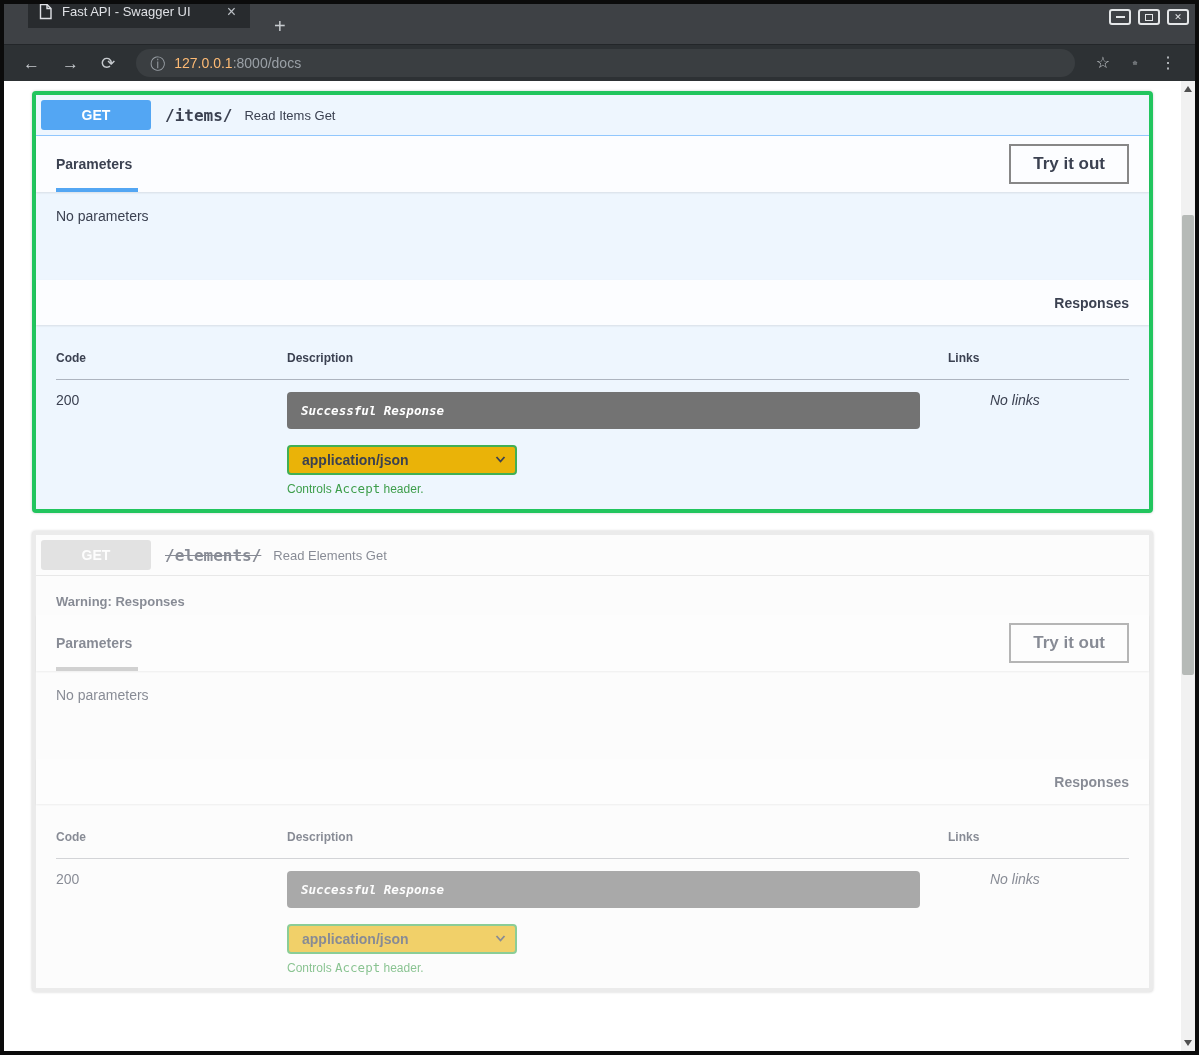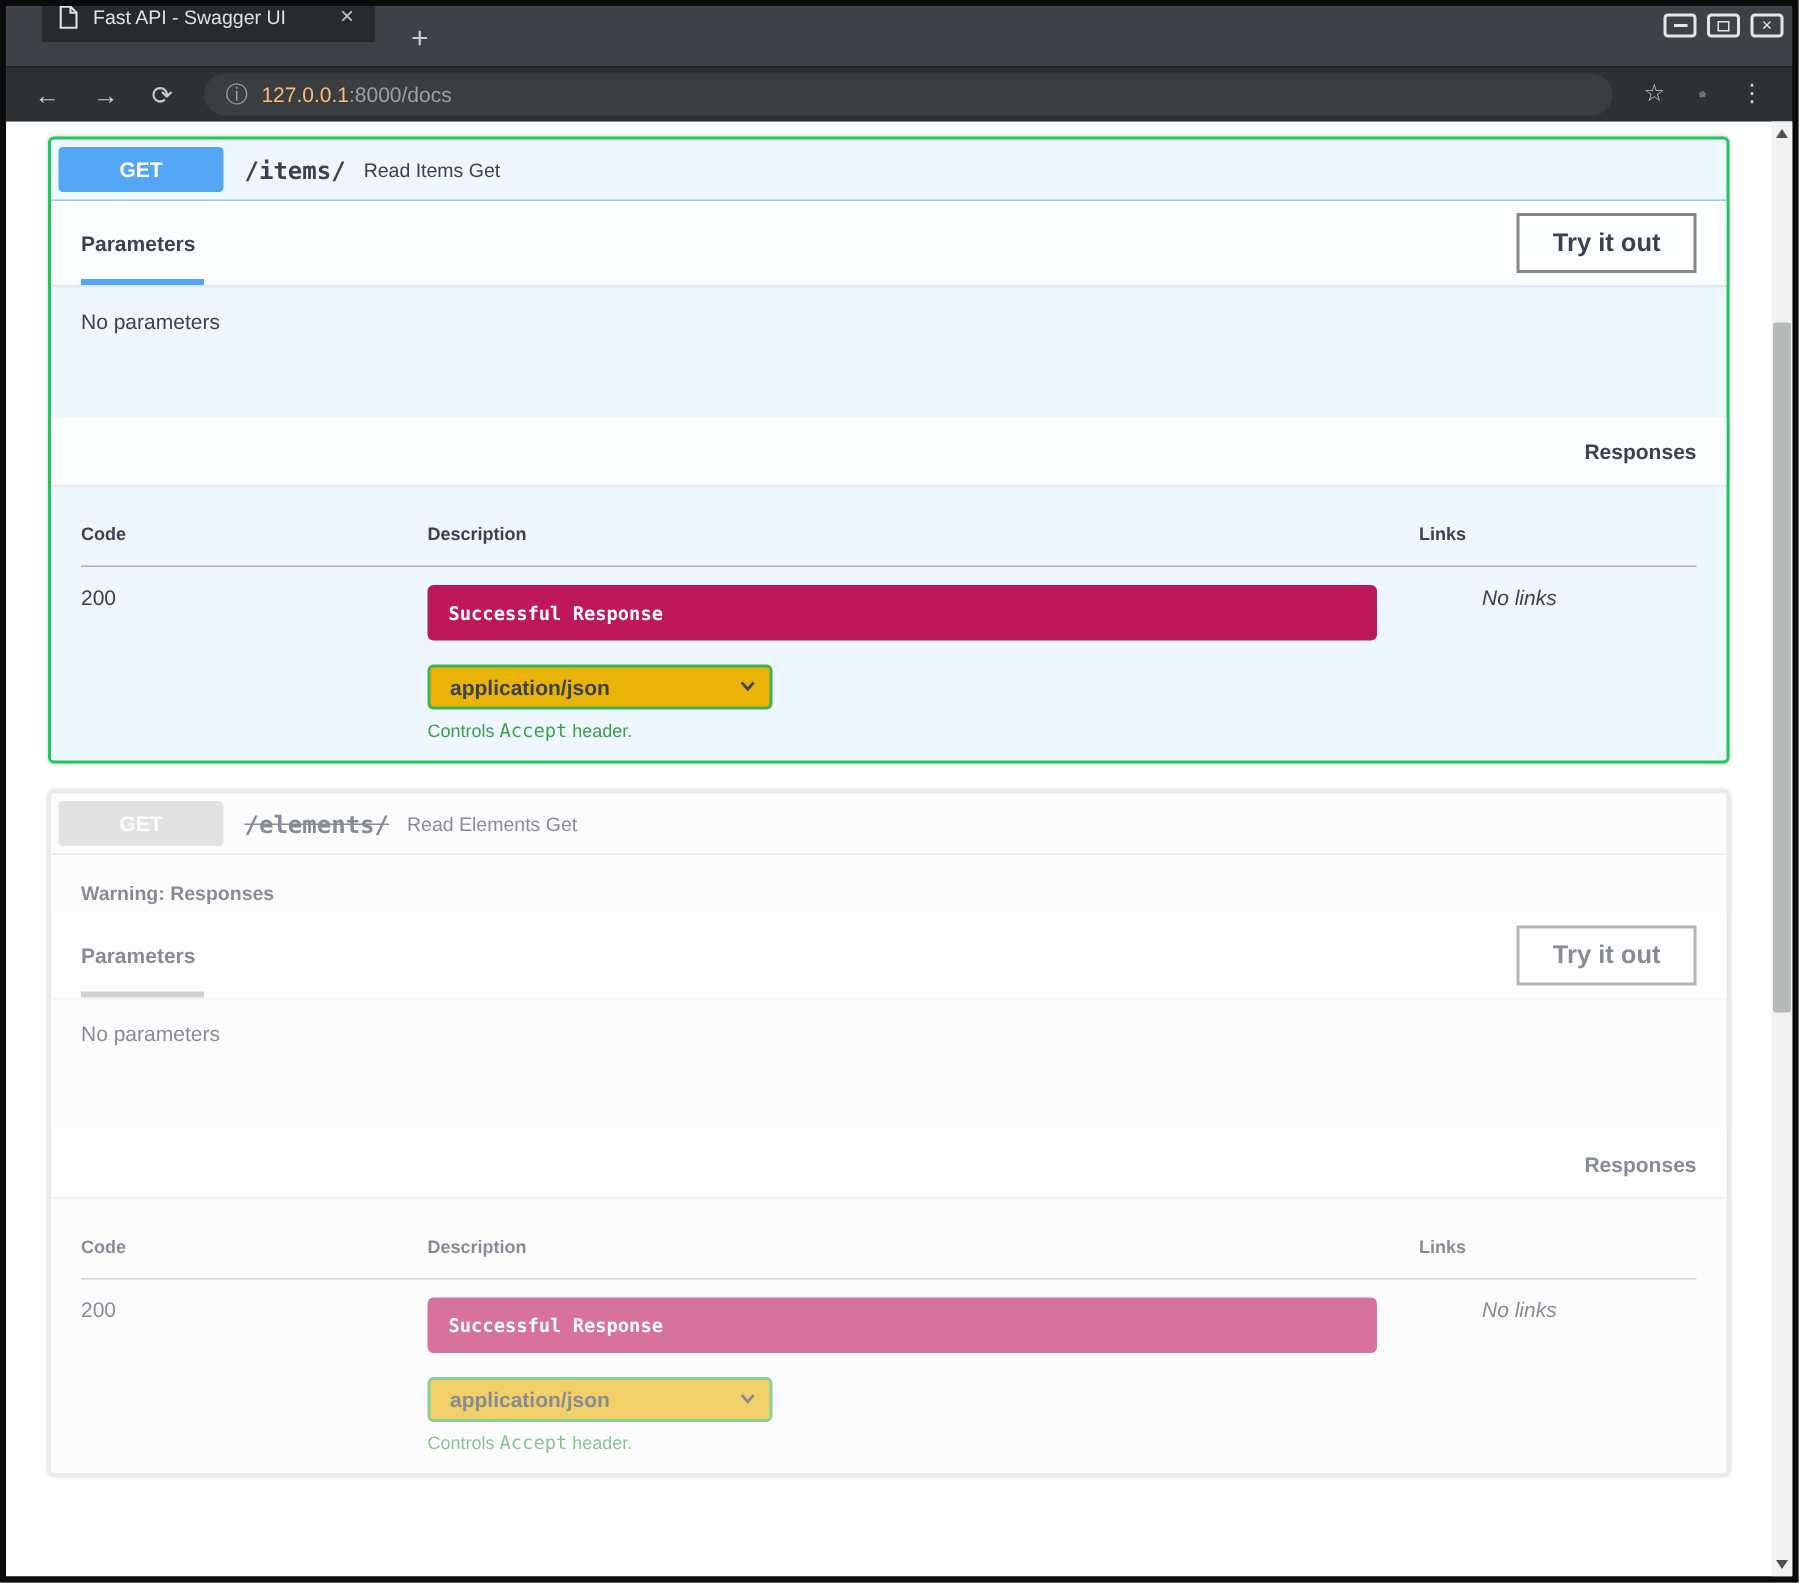--- a/index.html
+++ b/index.html
@@ -33,21 +33,21 @@
   .right-ico { color:#c7cbcf; font-size:16px; padding:3px 9px; line-height:1; }
 
   
   .page { flex:1; background:#fff; display:flex; min-height:0; }
   .content { flex:1; padding:10px 28px 0; color:#3b4151; min-width:0; }
 
   .tag-header { display:flex; align-items:center; justify-content:space-between;
                 padding:4px 26px 10px 10px; border-bottom:1px solid rgba(59,65,81,.25); margin-bottom:12px; }
   .tag-title { font-size:22px; font-weight:700; color:#3b4151; }
 
-  .opblock { border:2px solid #22c55e; border-radius:4px; background:#eef6fe; margin-bottom:18px;
+  .opblock { border:4px solid #22c55e; border-radius:4px; background:#eef6fe; margin-bottom:18px;
              box-shadow:0 0 3px rgba(0,0,0,.19); }
   .op-inner { }
   .op-summary { display:flex; align-items:center; padding:5px; gap:0; border-bottom:1px solid rgba(97,175,254,.65); }
   .method-badge { width:110px; text-align:center; padding:7px 0; background:#53a6f3; color:#fff;
                   font-weight:700; font-size:14px; border-radius:3px; flex:none; }
   .op-path { font-family:"DejaVu Sans Mono", monospace; font-weight:700; font-size:16px; color:#3b4151; margin-left:14px; }
   .op-desc { font-size:13px; color:#3b4151; margin-left:12px; }
 
   .dep-warning { padding:18px 20px 6px; font-size:13px; font-weight:700; color:#3b4151; }
 
@@ -62,22 +62,22 @@
   .opblock-body { padding:16px 20px 0; min-height:88px; font-size:14px; color:#3b4151; }
   .responses-header { min-height:45px; padding:8px 20px;justify-content:flex-end; }
   .resp-title { font-size:14px; font-weight:700; color:#3b4151; }
 
   .table-wrap { padding:14px 20px 13px; }
   table.responses { width:100%; border-collapse:collapse; text-align:left; table-layout:fixed; }
   .responses th { font-size:12px; font-weight:700; color:#3b4151; padding:12px 0 14px;
                   border-bottom:1px solid rgba(59,65,81,.2); }
   .col-code { width:231px; } .col-desc { width:661px; } .col-links { width:auto; }
   .responses td { vertical-align:top; padding-top:12px; font-size:14px; color:#3b4151; }
-  .resp-block { background:#be185d; color:#fff; border-radius:4px; padding:11px 14px;
-                font-family:"DejaVu Sans Mono", monospace; font-weight:700; font-size:12.5px;
+  .resp-block { background:#737373; color:#fff; border-radius:4px; padding:11px 14px;
+                font-family:"DejaVu Sans Mono", monospace; font-style:italic; font-weight:700; font-size:12.5px;
                 width:calc(100% - 28px); }
   .media-wrap { margin-top:16px; position:relative; width:230px; }
   .media-select { width:100%; appearance:none; -webkit-appearance:none; padding:5px 32px 5px 13px;
                   border:2px solid #41af54; border-radius:4px; background:#eab308;
                   font-family:"Liberation Sans", sans-serif; font-weight:700; font-size:14px; color:#3b4151; }
   .sel-chev { position:absolute; right:10px; top:8px; pointer-events:none; }
   .accept-note { margin-top:6px; font-size:12px; color:#3e9e4b; }
   .accept-note code { font-family:"DejaVu Sans Mono", monospace; font-size:12.5px; color:#3e9e4b; }
   .no-links { font-style:italic;margin-left:42px; }
 

